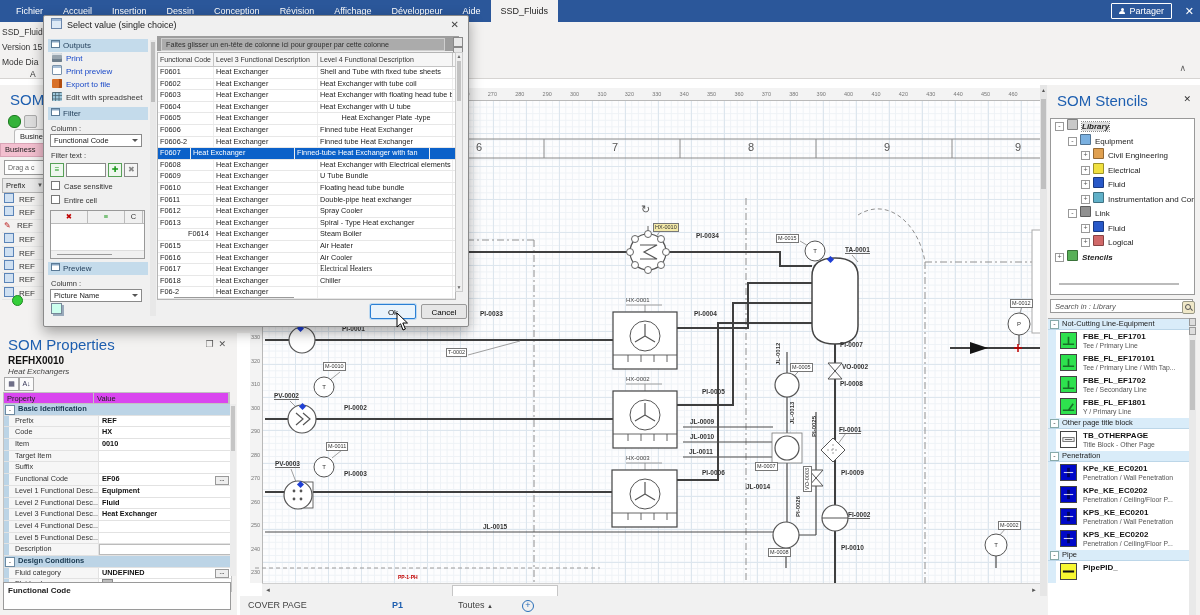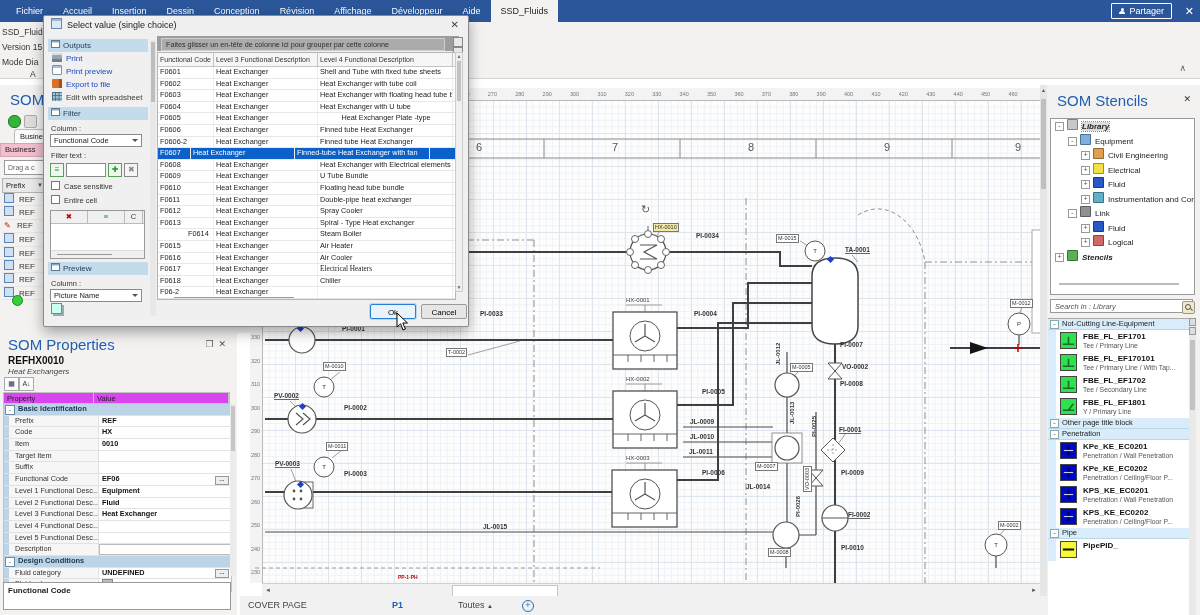--- a/index.html
+++ b/index.html
@@ -754,20 +754,30 @@
         <div class="sitem">
           <div class="sticon" style="background: rgb(46, 225, 78);">
             <svg viewBox="0 0 16 16">
               <path d="M2 12 H14 M8 12 L13 5" stroke="rgba(0,0,0,0.5)" stroke-width="1.8" fill="none"></path>
             </svg>
           </div>
           <div class="sname">FBE_FL_EF1801</div>
           <div class="sdesc">Y / Primary Line</div>
         </div>
         <div class="sgh"><div class="exp" style="display: inline-block;">-</div>Other page title block</div>
+        <div class="sitem">
+          <div class="sticon" style="background: rgb(255, 255, 255);">
+            <svg viewBox="0 0 16 16">
+              <rect x="2" y="6" width="12" height="4" fill="#fff" stroke="#666"></rect>
+              <path d="M4 8 H12" stroke="#666"></path>
+            </svg>
+          </div>
+          <div class="sname">TB_OTHERPAGE</div>
+          <div class="sdesc">Title Block - Other Page</div>
+        </div>
         <div class="sgh"><div class="exp" style="display: inline-block;">-</div>Penetration</div>
         <div class="sitem">
           <div class="sticon" style="background: rgb(0, 8, 200);">
             <svg viewBox="0 0 16 16">
               <rect x="6.5" y="3" width="3" height="10" fill="rgba(0,0,0,0.55)"></rect>
               <path d="M3 8 H13" stroke="rgba(255,255,255,0.8)" stroke-width="1.2"></path>
             </svg>
           </div>
           <div class="sname">KPe_KE_EC0201</div>
           <div class="sdesc">Penetration / Wall Penetration</div>

